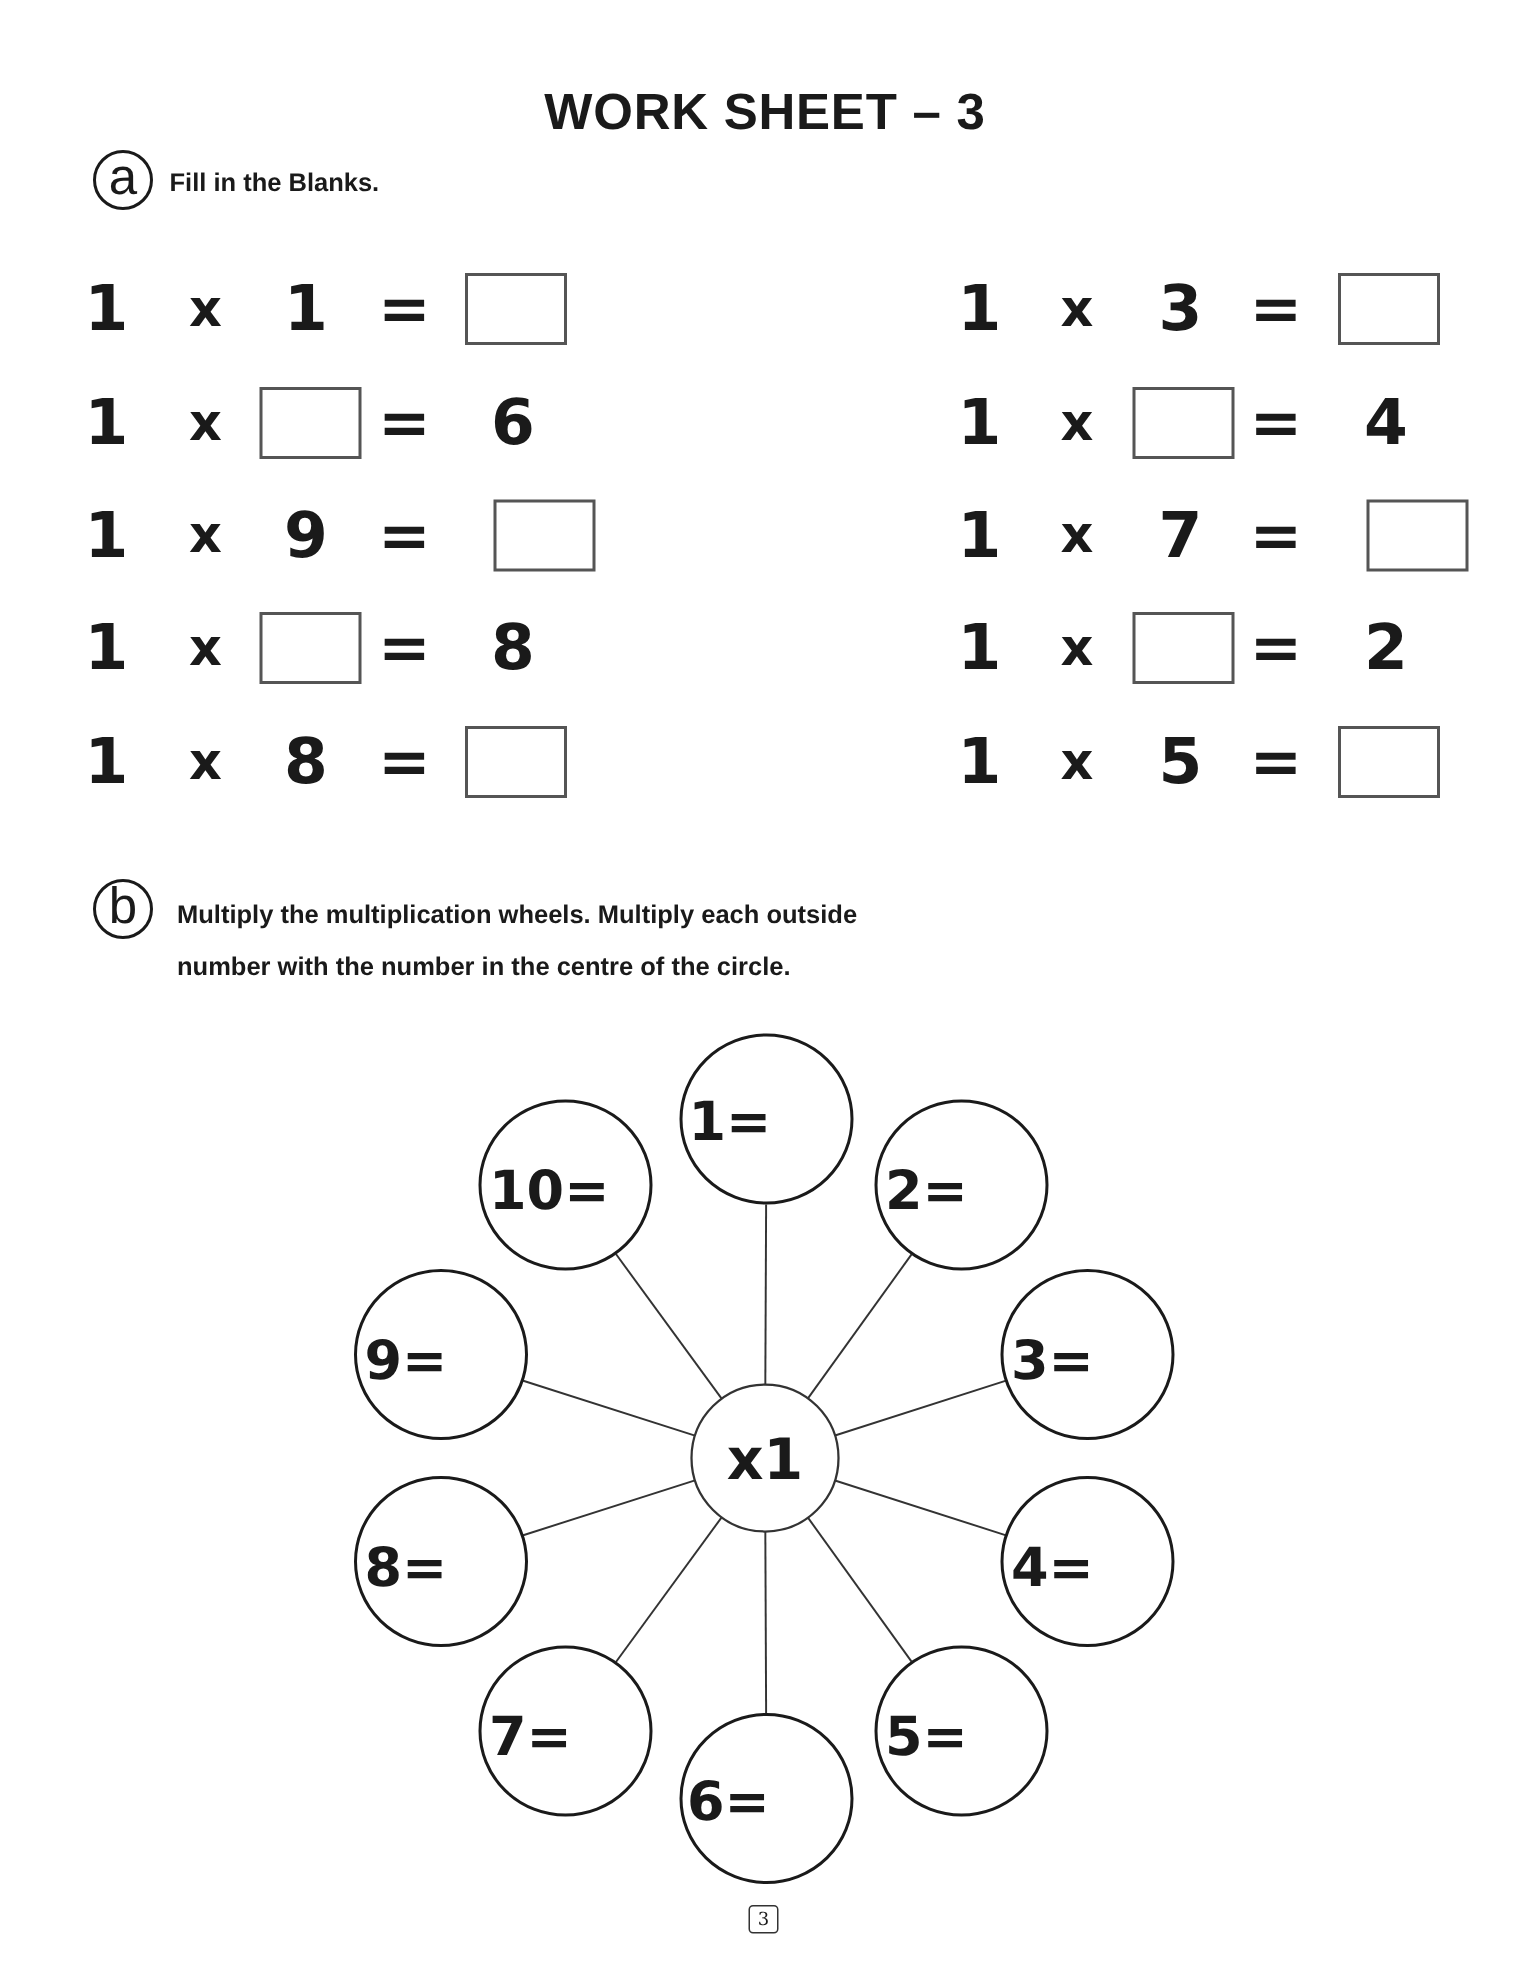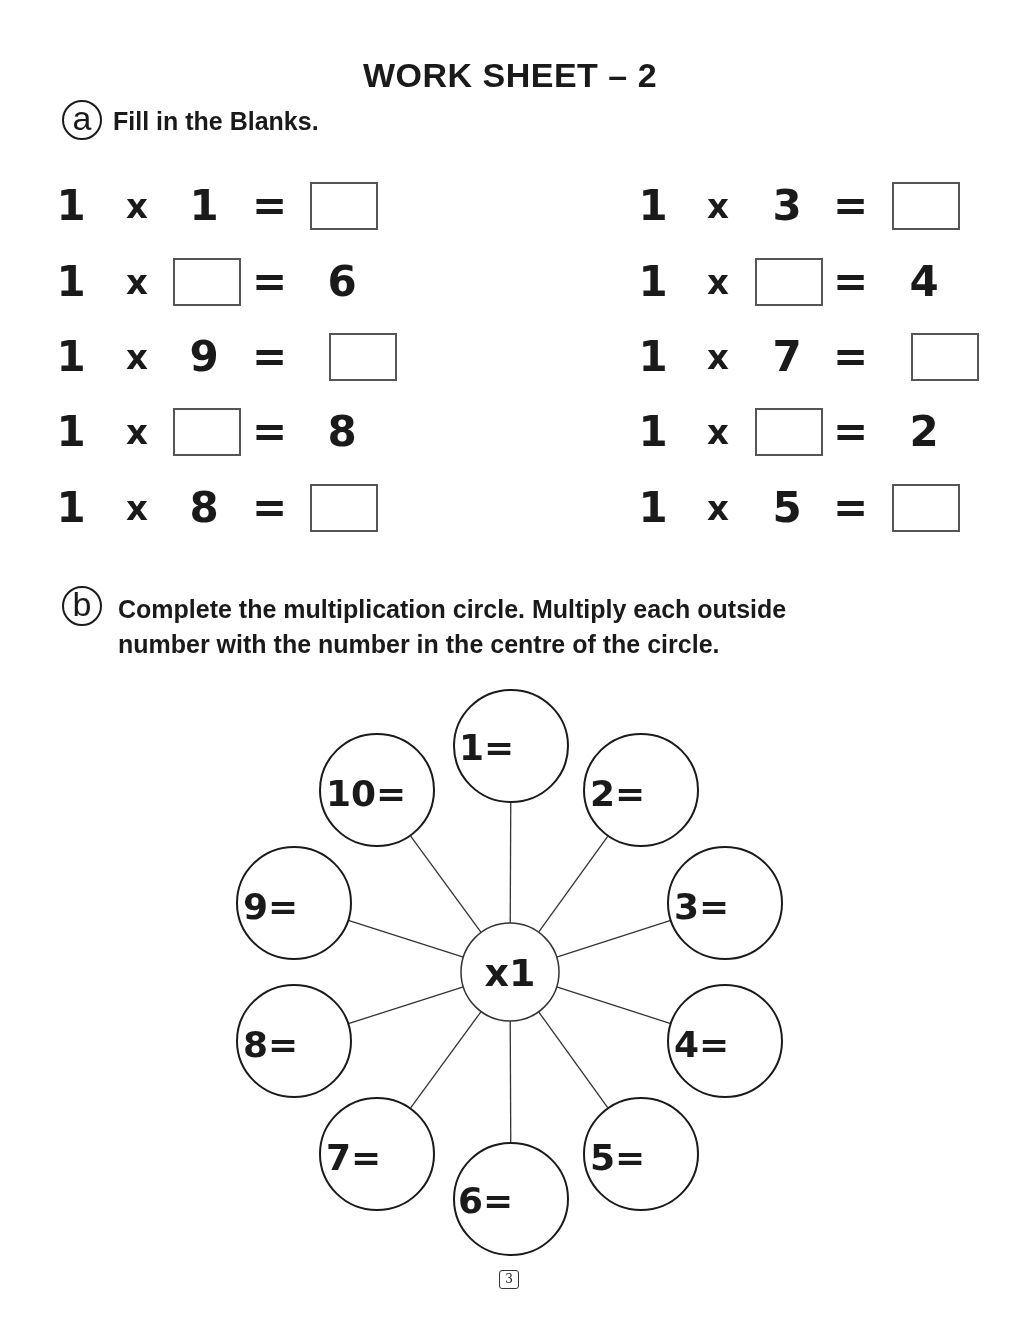--- a/index.html
+++ b/index.html
@@ -1,31 +1,31 @@
 <!DOCTYPE html>
 <html><head>
 <meta charset="utf-8">
 <style>
   html, body { margin:0; padding:0; background:#ffffff; }
   body { width:1020px; height:1320px; position:relative; overflow:hidden; font-family:"DejaVu Sans", sans-serif; color:#1a1a1a; }
   .abs { position:absolute; }
   .title { left:0; width:1020px; top:56px; text-align:center; font-family:"Liberation Sans", sans-serif; font-weight:bold; font-size:34px; letter-spacing:0.5px; }
   .sec-letter { width:40px; height:40px; border:2px solid #1a1a1a; border-radius:50%; box-sizing:border-box; display:flex; align-items:center; justify-content:center; font-family:"Liberation Sans", sans-serif; font-size:34px; line-height:1; }
-  .sec-text { font-family:"Liberation Sans", sans-serif; font-weight:bold; font-size:25px; line-height:35px; }
+  .sec-text { font-family:"Liberation Sans", sans-serif; font-weight:bold; font-size:17px; line-height:35px; }
   .eq { font-family:"DejaVu Sans", sans-serif; font-weight:bold; font-size:42px; height:52px; line-height:52px; }
   .tok { position:absolute; top:0; text-align:center; }
   .xs { font-size:34px; }
   .box { position:absolute; top:2px; width:68px; height:48px; border:2px solid #555; box-sizing:border-box; background:#fff; }
   .wheel-text { font-family:"DejaVu Sans", sans-serif; font-weight:bold; }
   .pageno { left:499px; top:1270px; width:20px; height:19px; border:1.5px solid #333; border-radius:3px; box-sizing:border-box; font-family:"DejaVu Serif", serif; font-size:12px; text-align:center; line-height:16px; }
 </style>
 </head>
 <body>
 
-<div class="abs title">WORK SHEET – 2</div>
+<div class="abs title">WORK SHEET – 3</div>
 
 <div class="abs sec-letter" style="left:62px; top:100px;">
     <span style="margin-top:-4px;">a</span>
   </div>
 <div class="abs sec-text" style="left:113px; top:104px;">Fill in the Blanks.</div>
 
 <div id="left-col">
     <div class="abs eq" style="left: 0px; top: 180px; width: 1020px;">
       <span class="tok " style="left: 56px; width: 30px;">1</span>
       <span class="tok xs" style="left: 122px; width: 30px;">x</span>
@@ -96,21 +96,21 @@
       <span class="tok xs" style="left: 703px; width: 30px;">x</span>
       <span class="tok " style="left: 752px; width: 70px;">5</span>
       <span class="tok " style="left: 833px; width: 30px;">=</span>
       <div class="box" style="left: 892px;"></div>
     </div>
   </div>
 
 <div class="abs sec-letter" style="left:62px; top:586px;">
     <span style="margin-top:-4px;">b</span>
   </div>
-<div class="abs sec-text" style="left:118px; top:592px;">Complete the multiplication circle. Multiply each outside</div>
+<div class="abs sec-text" style="left:118px; top:592px;">Multiply the multiplication wheels. Multiply each outside</div>
 <div class="abs sec-text" style="left:118px; top:627px;">number with the number in the centre of the circle.</div>
 
 <svg class="abs" style="left:0; top:0;" width="1020" height="1320">
   <g id="spokes" stroke="#333" stroke-width="1.3">
       <line x1="510.2168120368571" y1="923.0004796703001" x2="510.74779007957443" y2="802.9994420161815"></line>
       <line x1="538.6251748706043" y1="932.2306730805345" x2="607.7013271913379" y2="836.2622782532558"></line>
       <line x1="556.6561683231696" y1="957.0266250497735" x2="670.7264980730477" y2="920.4180075951615"></line>
       <line x1="556.6561683231696" y1="986.9733749502265" x2="670.7264980730477" y2="1023.5819924048385"></line>
       <line x1="538.6251748706043" y1="1011.7693269194655" x2="607.7013271913379" y2="1107.7377217467442"></line>
       <line x1="510.2158569363282" y1="1020.9995245464999" x2="510.74890111488355" y2="1142.0005530785613"></line>

